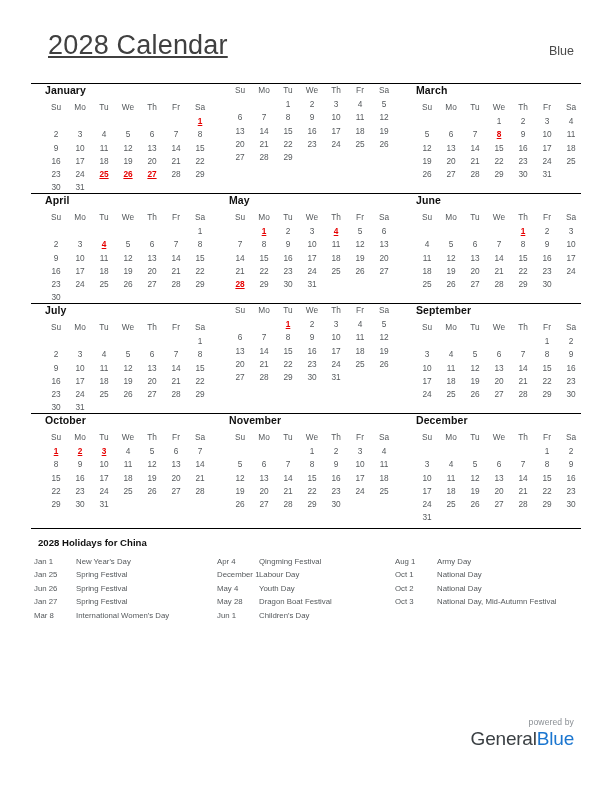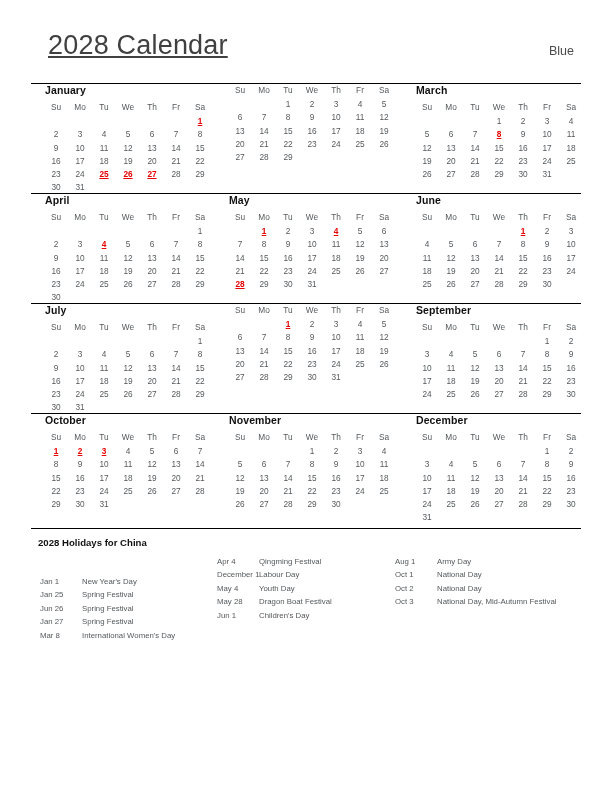--- a/index.html
+++ b/index.html
@@ -137,21 +137,21 @@
     left: 7px;
     top: 8px;
     font-size: 9.6px;
     font-weight: bold;
     color: #111111;
   }
   .hol-col {
     position: absolute;
     top: 26px;
   }
-  .hol-col.hc0 { left: 9px; margin-top: 20px; }
+  .hol-col.hc0 { left: 3px; }
   .hol-col.hc1 { left: 186px; }
   .hol-col.hc2 { left: 364px; }
 
   .hol-row {
     height: 13.4px;
     line-height: 13.4px;
     white-space: nowrap;
     font-size: 7.8px;
     color: #55595c;
   }
@@ -1019,14 +1019,20 @@
         <div class="hol-row"><span class="hol-date">Jun 1</span><span class="hol-name">Children's Day</span></div>
       </div>
     <div class="hol-col hc2" id="hol-col-2">
         <div class="hol-row"><span class="hol-date">Aug 1</span><span class="hol-name">Army Day</span></div>
         <div class="hol-row"><span class="hol-date">Oct 1</span><span class="hol-name">National Day</span></div>
         <div class="hol-row"><span class="hol-date">Oct 2</span><span class="hol-name">National Day</span></div>
         <div class="hol-row"><span class="hol-date">Oct 3</span><span class="hol-name">National Day, Mid-Autumn Festival</span></div>
       </div>
   </div>
 
+  <div class="footer">
+    <div class="powered">powered by</div>
+    <div class="logo">
+      <span class="gen">General</span><span class="blue">Blue</span>
+    </div>
+  </div>
 
 </div>
 
 </body></html>

